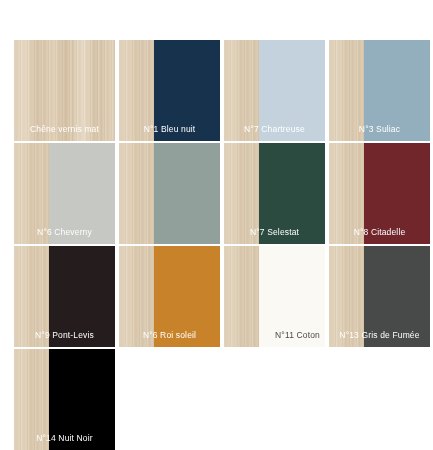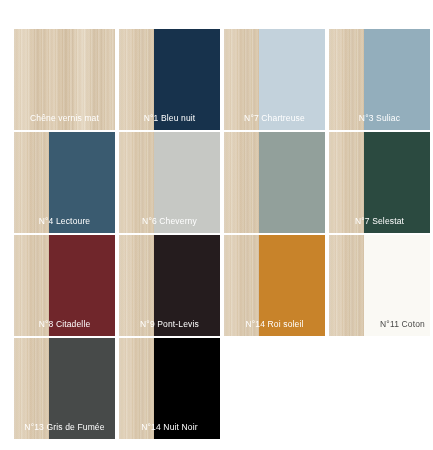--- a/index.html
+++ b/index.html
@@ -13,21 +13,21 @@
     font-family: "Liberation Sans", sans-serif;
     overflow: hidden;
   }
 
   #palette-board {
     position: relative;
     width: 433px;
     height: 450px;
     background: #ffffff;
     box-sizing: border-box;
-    padding: 29px 0 0 14px;
+    padding: 40px 0 0 14px;
     border-radius: 8px;
   }
 
   .swatch-grid {
     display: grid;
     grid-template-columns: repeat(4, 101px);
     grid-template-rows: repeat(4, 101px);
     column-gap: 4px;
     row-gap: 2px;
   }
@@ -121,25 +121,20 @@
         <div class="color" style="background: rgb(195, 210, 220);"></div>
         <div class="swatch-label">N°7 Chartreuse</div>
       </div>
       <div class="swatch">
         <div class="wood"></div>
         <div class="color" style="background: rgb(147, 174, 188);"></div>
         <div class="swatch-label">N°3 Suliac</div>
       </div>
       <div class="swatch">
         <div class="wood"></div>
-        <div class="color" style="background: rgb(58, 91, 112);"></div>
-        <div class="swatch-label">N°4 Lectoure</div>
-      </div>
-      <div class="swatch">
-        <div class="wood"></div>
         <div class="color" style="background: rgb(198, 200, 196);"></div>
         <div class="swatch-label">N°6 Cheverny</div>
       </div>
       <div class="swatch">
         <div class="wood"></div>
         <div class="color" style="background: rgb(146, 160, 155);"></div>
       </div>
       <div class="swatch">
         <div class="wood"></div>
         <div class="color" style="background: rgb(43, 74, 64);"></div>
@@ -151,21 +146,21 @@
         <div class="swatch-label">N°8 Citadelle</div>
       </div>
       <div class="swatch">
         <div class="wood"></div>
         <div class="color" style="background: rgb(37, 28, 30);"></div>
         <div class="swatch-label">N°9 Pont-Levis</div>
       </div>
       <div class="swatch">
         <div class="wood"></div>
         <div class="color" style="background: rgb(200, 131, 42);"></div>
-        <div class="swatch-label">N°14 Roi soleil</div>
+        <div class="swatch-label">N°6 Roi soleil</div>
       </div>
       <div class="swatch">
         <div class="wood"></div>
         <div class="color" style="background: rgb(250, 249, 244);"></div>
         <div class="swatch-label dark-text">N°11 Coton</div>
       </div>
       <div class="swatch">
         <div class="wood"></div>
         <div class="color" style="background: rgb(71, 74, 73);"></div>
         <div class="swatch-label">N°13 Gris de Fumée</div>

